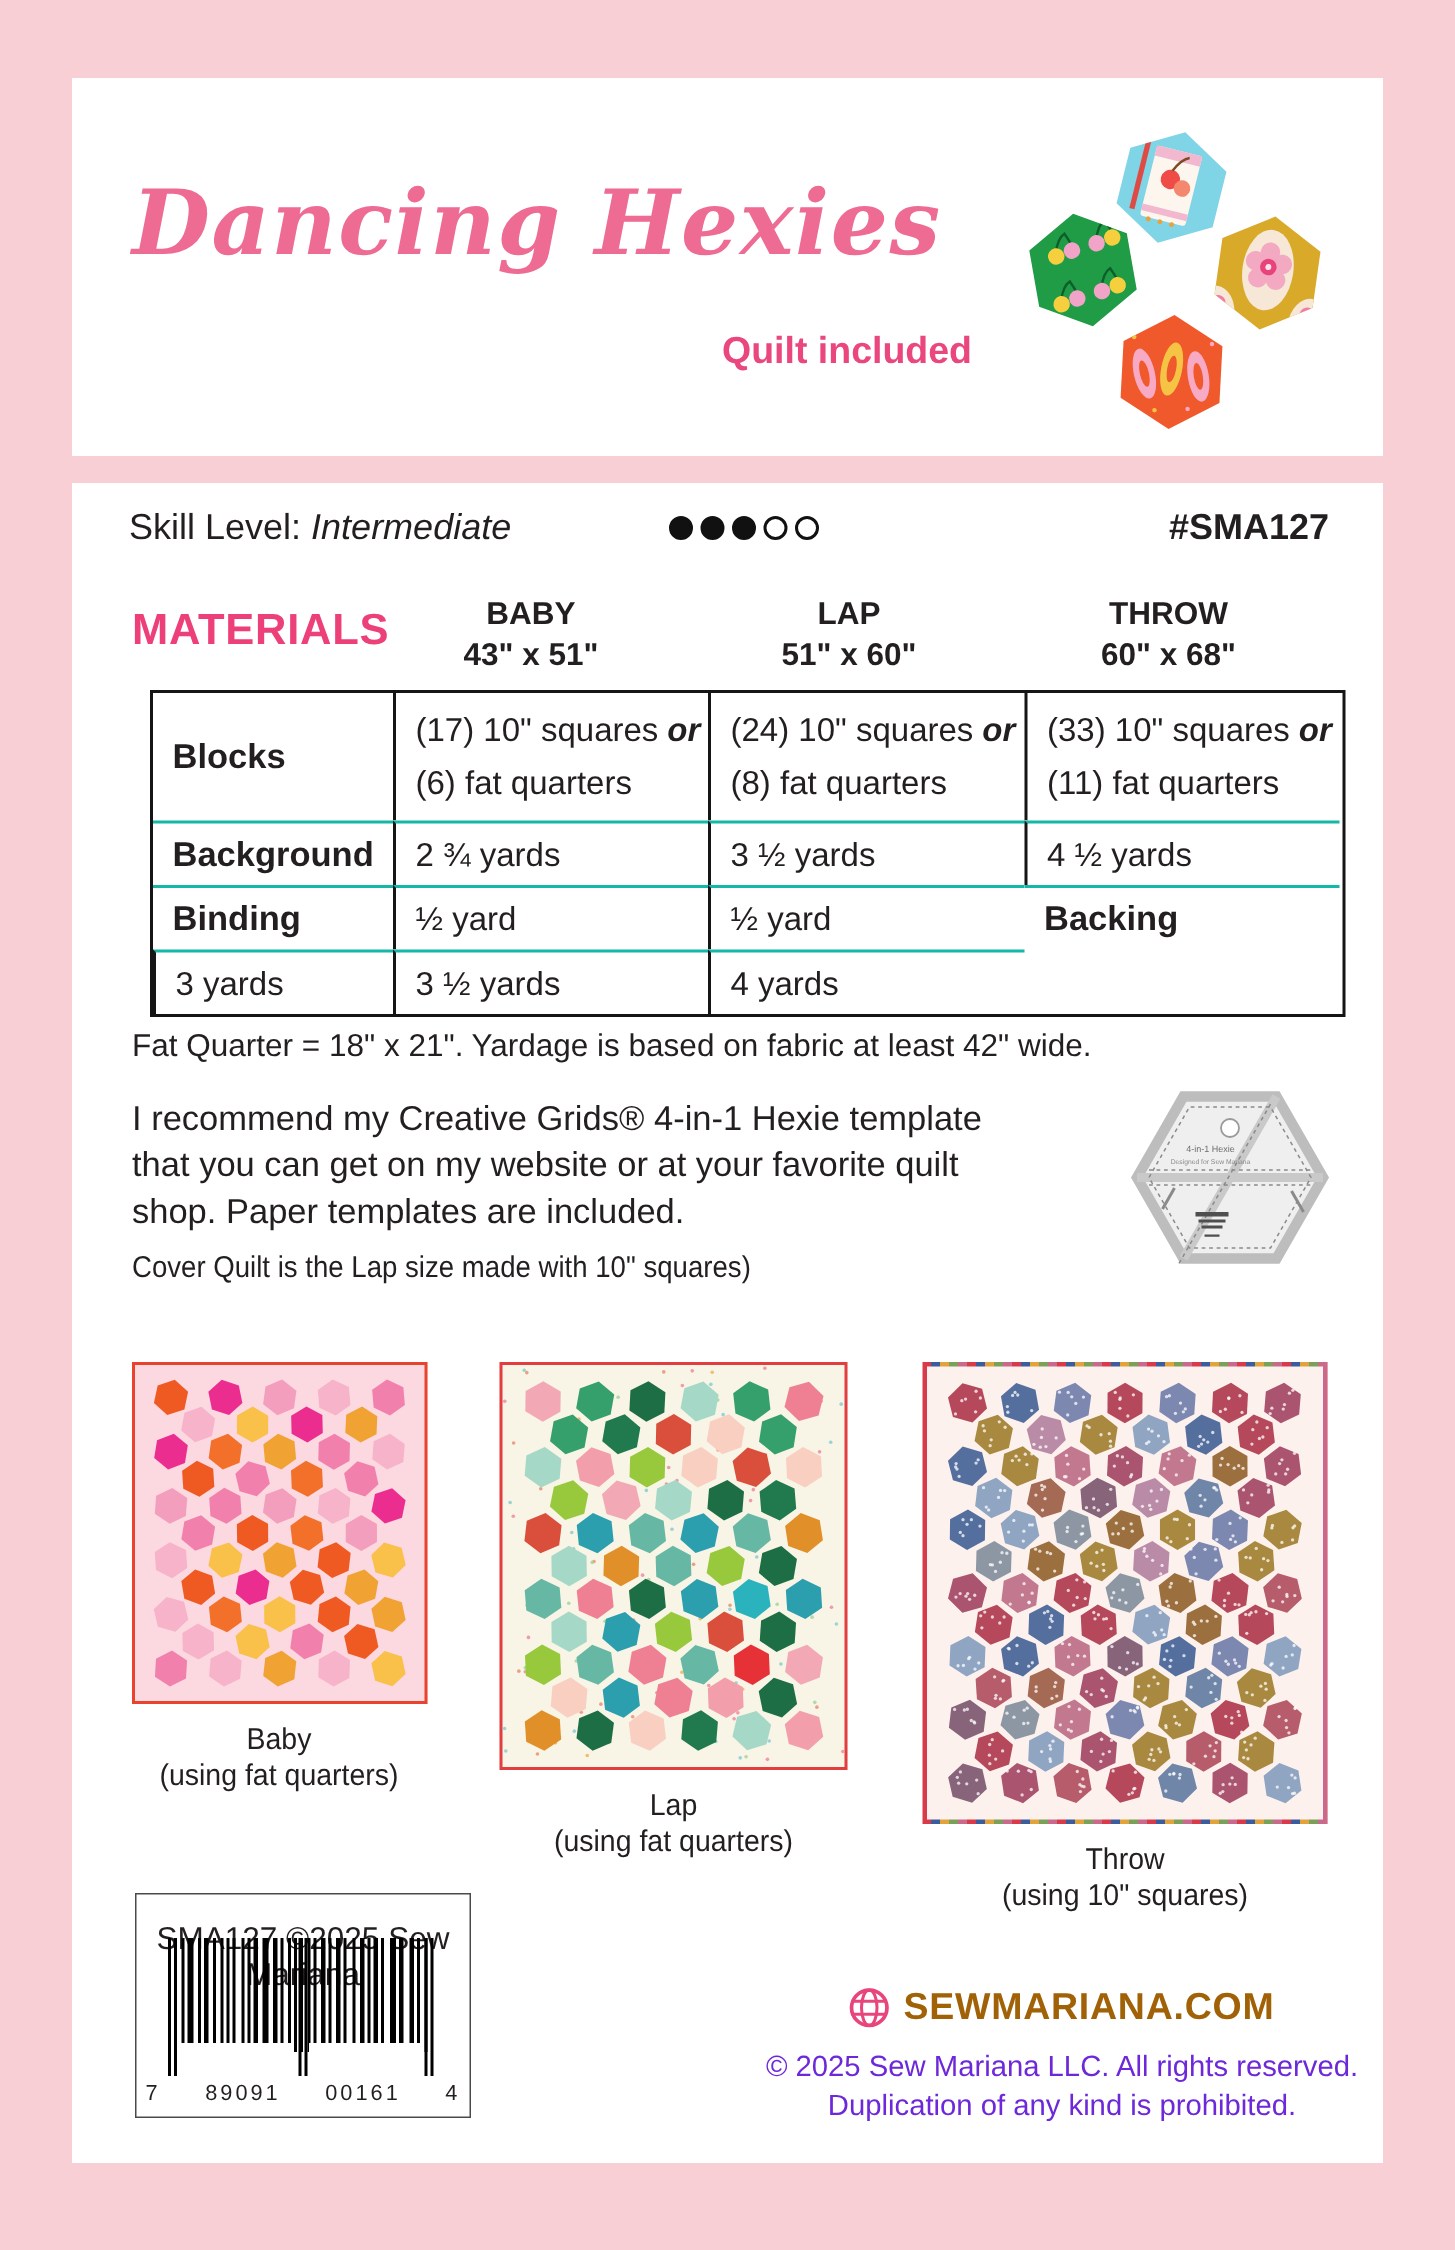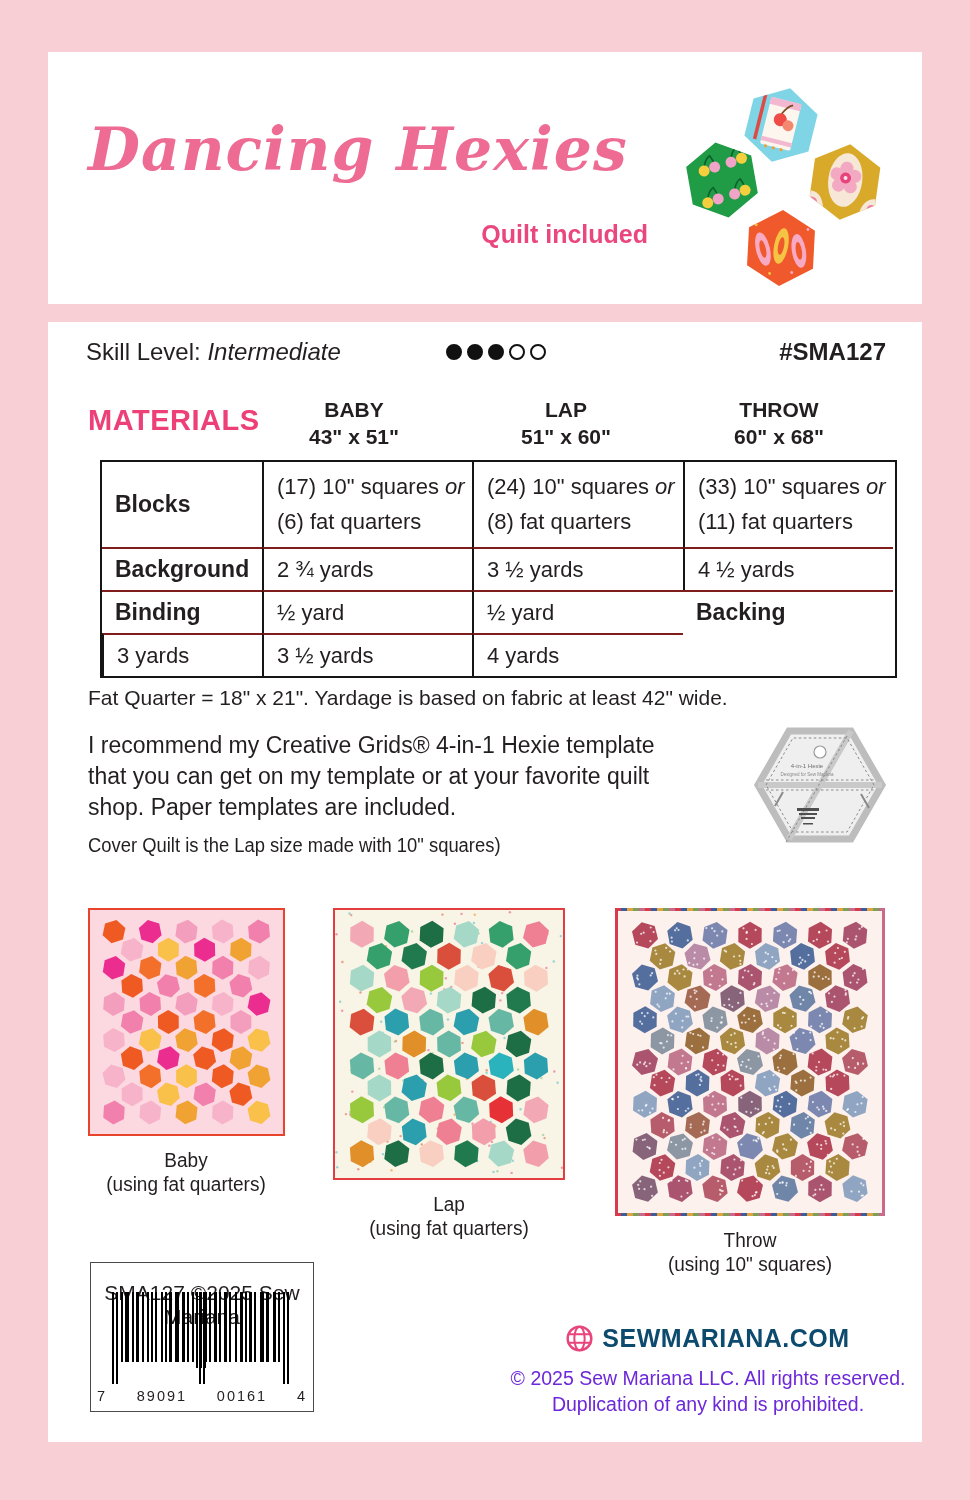--- a/index.html
+++ b/index.html
@@ -29,24 +29,24 @@
                      color:#ed4078;letter-spacing:.5px;}
   .col-head{position:absolute;top:24px;width:220px;text-align:center;font-weight:bold;
             font-size:21px;line-height:27px;}
   .ch-baby{left:196px;} .ch-lap{left:408px;} .ch-throw{left:621px;}
   .mat-table{position:absolute;left:52px;top:88px;width:797px;border:2.5px solid #151515;
              display:grid;grid-template-columns:160px 210px 211px 210px;box-sizing:border-box;}
   .cell{display:flex;align-items:center;padding-left:13px;font-size:22px;box-sizing:border-box;
         background:#fff;}
   .cell.lab{font-weight:bold;font-size:23px;}
   .cell.bl{border-left:2px solid #151515;}
-  .cell.bt{border-top:2px solid #7f1d1d;}
+  .cell.bt{border-top:2px solid #14b8a6;}
   .r1{height:85px;} .r2{height:43px;}
   .cell.two{flex-direction:column;align-items:flex-start;justify-content:space-evenly;padding:4px 0 4px 13px;}
-  .orw{font-weight:normal;font-style:italic;margin-left:6px;}
+  .orw{font-weight:bold;font-style:italic;margin-left:6px;}
   .mat-note{position:absolute;left:40px;top:314px;font-size:21px;}
   .reco{position:absolute;left:40px;top:358px;font-size:23px;line-height:31px;width:600px;}
   .cover-note{position:absolute;left:40px;top:462px;font-size:20px;transform:scaleX(.92);
               transform-origin:left;white-space:nowrap;}
   .tool-svg{position:absolute;left:687px;top:348px;}
   
   .quilt{position:absolute;box-sizing:border-box;}
   .quilt svg{display:block;}
   .q-baby{left:40px;top:536px;width:197px;height:228px;}
   .q-lap{left:285px;top:536px;width:232px;height:272px;}
@@ -60,21 +60,21 @@
   
   .barcode{position:absolute;left:42px;top:890px;width:222px;height:148px;border:1.5px solid #4a4a4a;
            background:#fff;}
   .bc-title{position:absolute;top:18px;left:0;width:100%;text-align:center;font-size:21px;}
   .bc-svg{position:absolute;left:11px;top:27px;}
   .bc-digits{position:absolute;left:6px;right:6px;bottom:7px;display:flex;justify-content:space-between;
              font-size:14.5px;letter-spacing:2px;}
   
   .footer{position:absolute;left:450px;top:952px;width:420px;text-align:center;}
   .site-row{display:flex;align-items:center;justify-content:center;gap:9px;}
-  .site{font-size:25px;font-weight:bold;color:#0c4a6e;letter-spacing:.5px;}
+  .site{font-size:25px;font-weight:bold;color:#a16207;letter-spacing:.5px;}
   .copy{font-size:19.5px;color:#6d28d9;line-height:26px;margin-top:12px;}
 </style>
 </head>
 <body>
 
 <div class="page">
 
   <div class="card card-header">
     <div class="title">Dancing Hexies</div>
     <div class="subtitle">Quilt included</div>
@@ -241,21 +241,21 @@
       <div class="cell lab bt r2">Backing</div>
       <div class="cell bl bt r2">3 yards</div>
       <div class="cell bl bt r2">3 ½ yards</div>
       <div class="cell bl bt r2">4 yards</div>
     </div>
 
     <div class="mat-note">Fat Quarter = 18" x 21".  Yardage is based on fabric at least 42" wide.</div>
 
     <div class="reco">
       <div>I recommend my Creative Grids® 4-in-1 Hexie template</div>
-      <div>that you can get on my template or at your favorite quilt</div>
+      <div>that you can get on my website or at your favorite quilt</div>
       <div>shop. Paper templates are included.</div>
     </div>
     <div class="cover-note">Cover Quilt is the Lap size made with 10" squares)</div>
 
     <svg class="tool-svg" width="170" height="140" viewBox="0 0 170 140">
       <polygon points="23,65 54,11 116,11 147,65 116,119 54,119" fill="#efefef" stroke="#bdbdbd" stroke-width="7"></polygon>
       <line x1="23" y1="65" x2="147" y2="65" stroke="#c9c9c9" stroke-width="6"></line>
       <line x1="116" y1="11" x2="54" y2="119" stroke="#c9c9c9" stroke-width="6"></line>
       <polygon points="31,65 58,18 112,18 139,65 112,112 58,112" fill="none" stroke="#8a8a8a" stroke-width="1" stroke-dasharray="2.5,2.5"></polygon>
       <line x1="31" y1="60" x2="139" y2="60" stroke="#8a8a8a" stroke-width="1" stroke-dasharray="2.5,2.5"></line>

